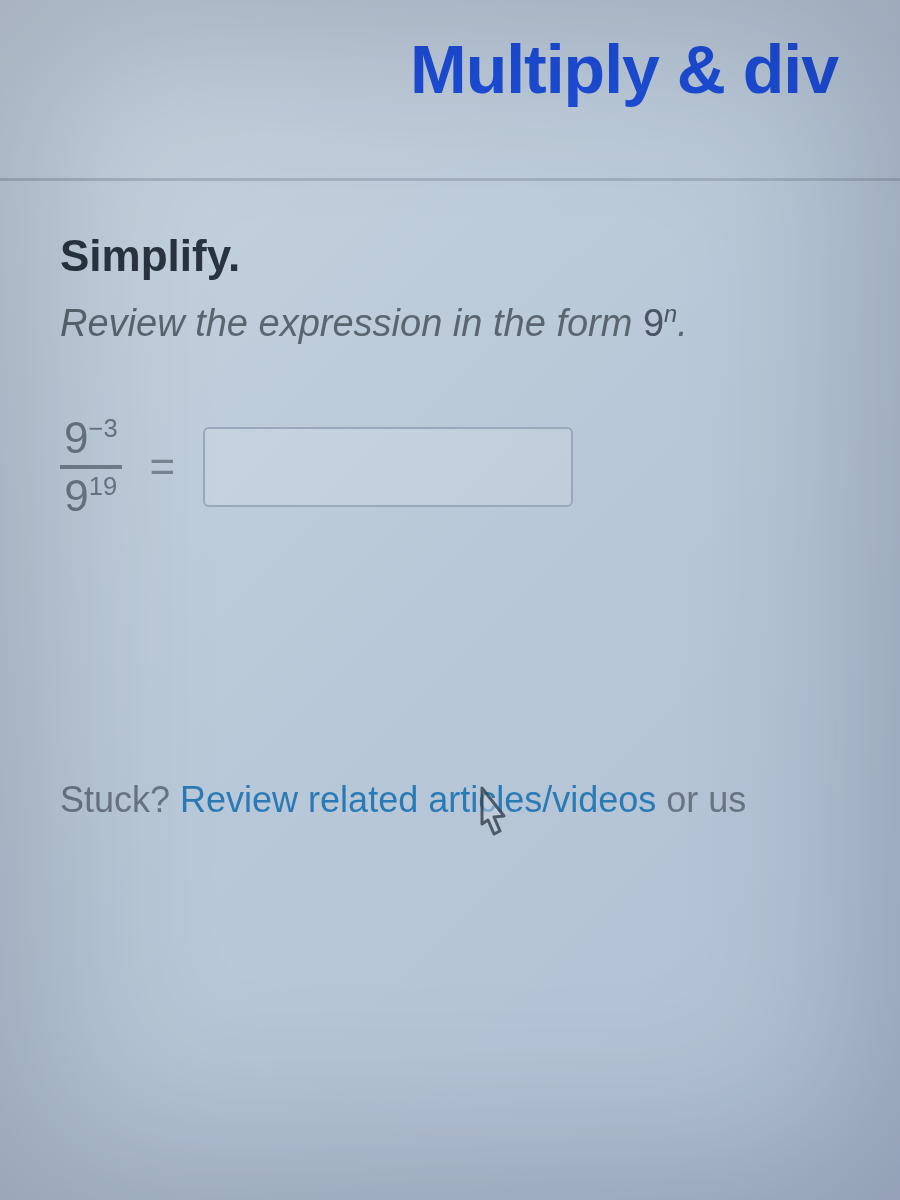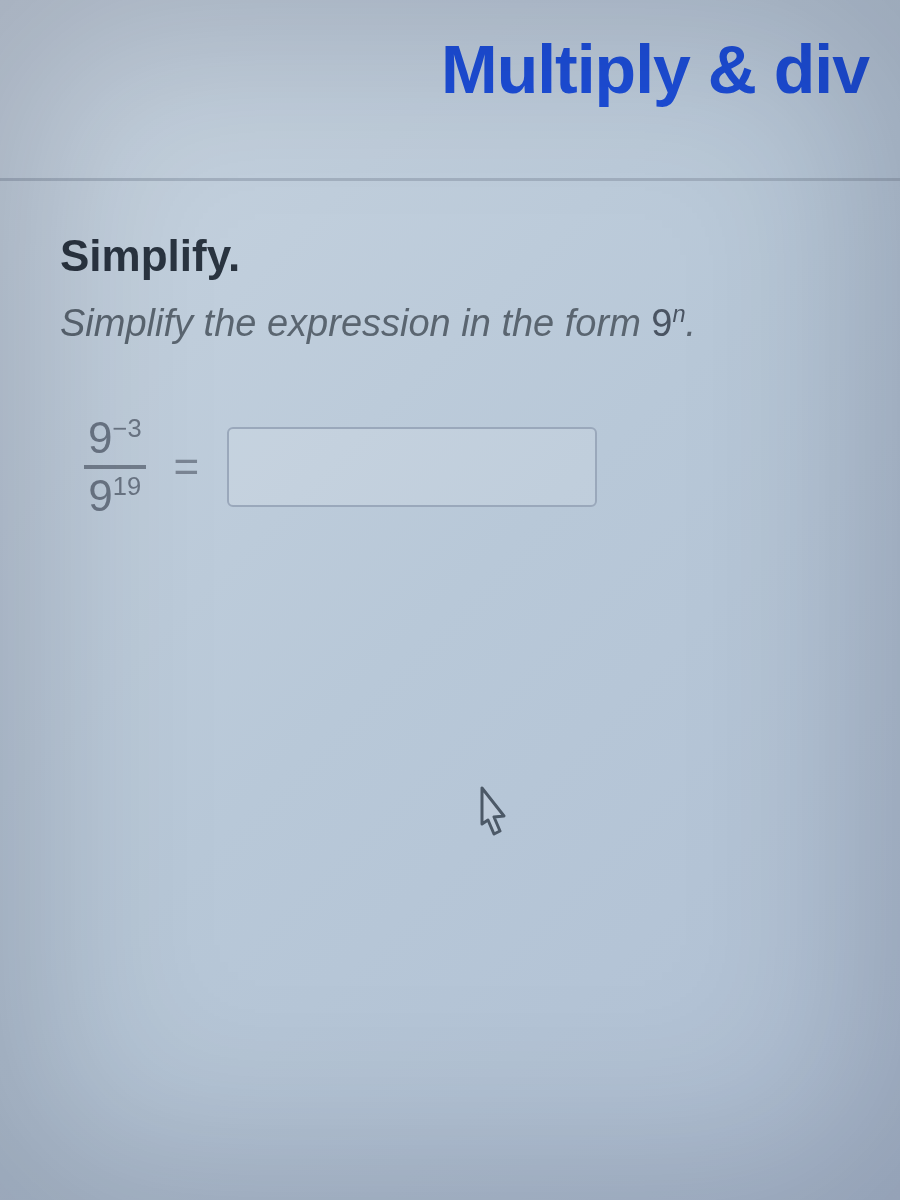--- a/index.html
+++ b/index.html
@@ -4,21 +4,21 @@
 <style>
   * { box-sizing: border-box; margin: 0; padding: 0; }
   html, body { width: 900px; height: 1200px; overflow: hidden; }
   body {
     background: linear-gradient(135deg, #c8d4e0 0%, #b8c8d8 50%, #b0c0d4 100%);
     font-family: -apple-system, BlinkMacSystemFont, "Segoe UI", Arial, sans-serif;
     position: relative;
   }
   .header-area {
     padding: 30px 0 0 0;
-    text-align: center;
+    text-align: left;
   }
   .title {
     font-size: 68px;
     font-weight: 700;
     color: #1d4ed8;
     letter-spacing: -1px;
     padding-left: 410px;
     white-space: nowrap;
   }
   .divider-top {
@@ -59,21 +59,20 @@
     display: flex;
     align-items: center;
     gap: 28px;
   }
   .fraction {
     display: inline-flex;
     flex-direction: column;
     align-items: center;
     color: #6a7584;
     font-weight: 500;
-    margin-left: 24px;
   }
   .frac-line {
     width: 100%;
     border-top: 4px solid #6a7584;
     margin: 4px 0 4px 0;
     opacity: 0.9;
   }
   .frac-num, .frac-den {
     font-size: 44px;
     line-height: 1.05;
@@ -133,37 +132,40 @@
 <body>
 
 <div class="header-area">
   <div class="title">Multiply &amp; div</div>
 </div>
 <hr class="divider-top">
 
 <div class="content">
   <div class="simplify">Simplify.</div>
   <div class="instruction">
-    <span class="inst-text">Simplify the expression in the form </span><span class="base">9</span><sup class="exp-n">n</sup><span>.</span>
+    <span class="inst-text">Review the expression in the form </span><span class="base">9</span><sup class="exp-n">n</sup><span>.</span>
   </div>
 
   <div class="equation-row">
     <span class="fraction">
       <span class="frac-num">
         <span>9</span><sup>−3</sup>
       </span>
       <span class="frac-line"></span>
       <span class="frac-den">
         <span>9</span><sup>19</sup>
       </span>
     </span>
     <span class="equals">=</span>
     <input class="answer-box" type="text" value="" style="">
   </div>
 
+  <div class="stuck-row">
+    <span class="stuck-prefix">Stuck? </span><span class="stuck-link">Review related articles/videos</span><span class="stuck-suffix"> or us</span>
+  </div>
 </div>
 
 <div class="cursor">
   <svg width="52" height="62" viewBox="0 0 52 62">
     <g fill="none" stroke="#3a4654" stroke-width="3" stroke-linejoin="round" stroke-linecap="round">
       <path d="M14 8 L14 44 L20 40 L26 54 L32 51 L26 37 L36 36 Z" fill="rgba(200,210,224,0.6)"></path>
     </g>
   </svg>
 </div>
 

